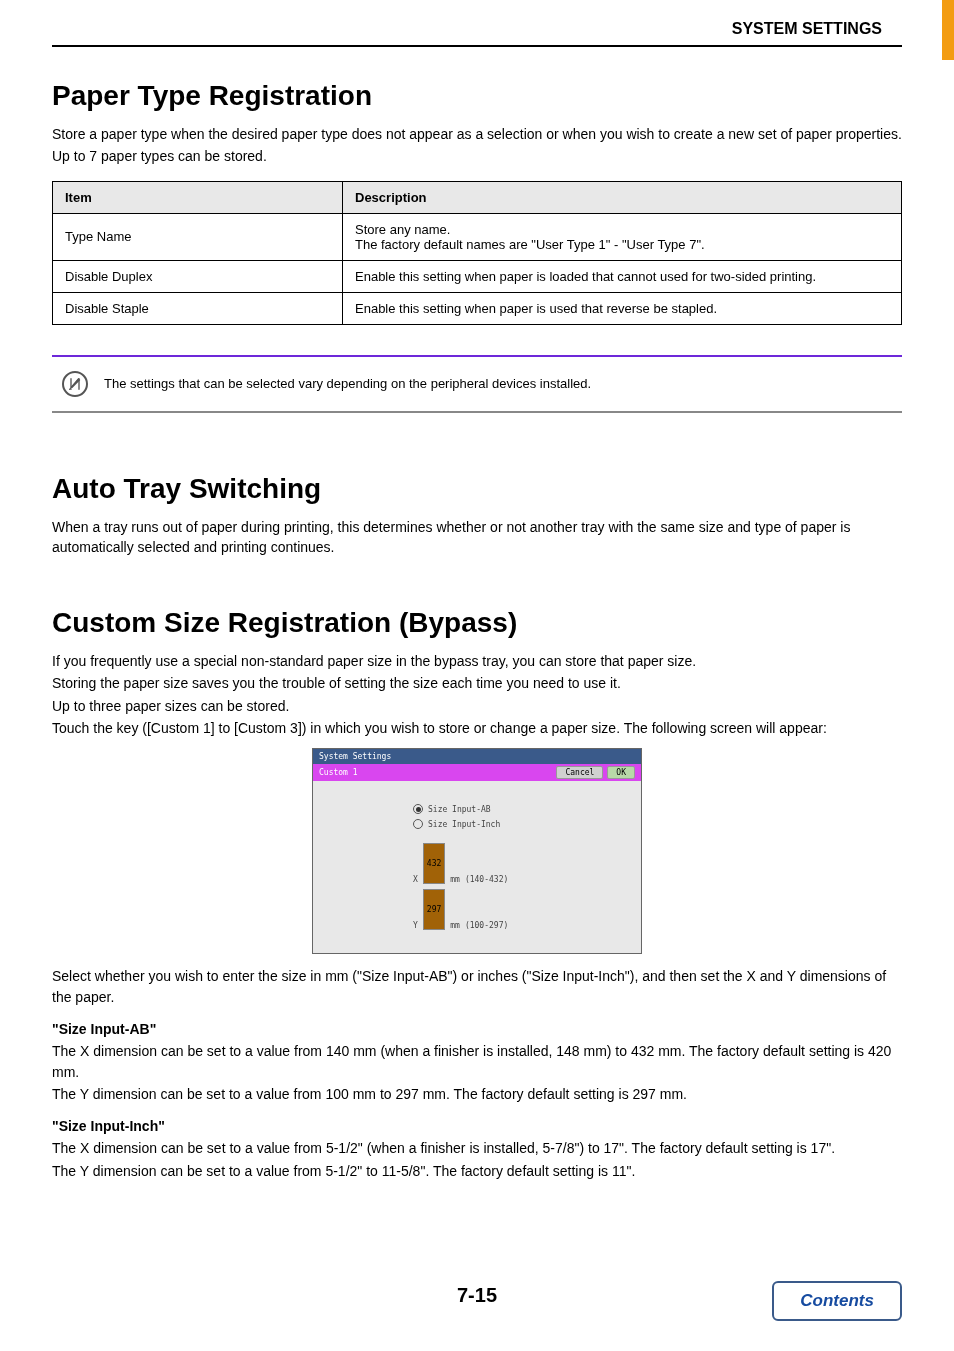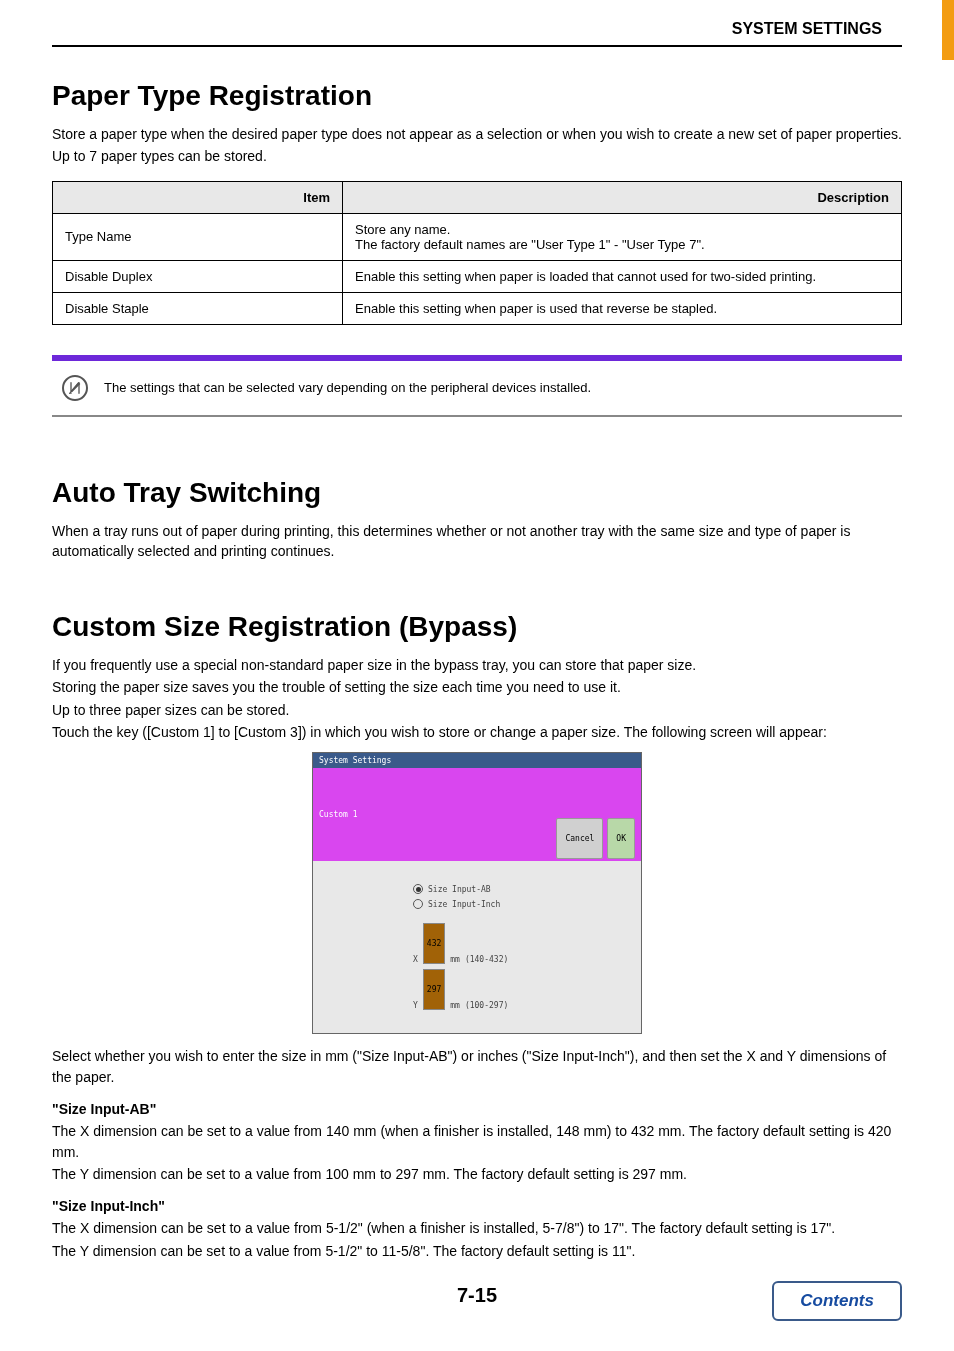--- a/index.html
+++ b/index.html
@@ -14,24 +14,24 @@
     .orange-bar { position: absolute; right: 0; top: 0; width: 12px; height: 60px; background: #f39c12; }
     .header-line { position: absolute; left: 52px; right: 52px; top: 45px; height: 2px; background: #000; }
     .header-title { position: absolute; right: 72px; top: 20px; font-weight: bold; font-size: 16px; }
     .content { position: absolute; left: 52px; right: 52px; top: 80px; }
     h1 { font-size: 28px; font-weight: bold; margin-bottom: 12px; }
     h1.auto-tray { margin-top: 60px; }
     h1.custom-size { margin-top: 50px; }
     p { font-size: 14px; line-height: 1.45; margin-bottom: 2px; }
     .table { width: 100%; border-collapse: collapse; margin-top: 14px; margin-bottom: 30px; }
     .table th, .table td { border: 1px solid #000; padding: 8px 12px; font-size: 13px; text-align: left; }
-    .table th { background: #e8e8e8; text-align: right; font-weight: bold; }
+    .table th { background: #e8e8e8; text-align: left; font-weight: bold; }
     .table td:first-child { width: 290px; }
     .note-box {
-      border-top: 6px solid #6d28d9; border-bottom: 2px solid #888;
+      border-top: 2px solid #6d28d9; border-bottom: 2px solid #888;
       padding: 14px 10px; display: flex; align-items: center; gap: 16px;
       margin-top: 8px;
     }
     .note-icon {
       width: 26px; height: 26px; border: 2px solid #555; border-radius: 50%;
       display: flex; align-items: center; justify-content: center;
       flex-shrink: 0;
     }
     .note-icon svg { width: 16px; height: 16px; }
     .note-text { font-size: 13px; }
@@ -40,22 +40,22 @@
       width: 330px; background: #c0c0c0; border: 1px solid #666;
       font-family: monospace; font-size: 8px; color: #fff;
     }
     .mini-screen .ms-title { background: #3a5a8a; padding: 3px 6px; font-size: 8px; }
     .mini-screen .ms-bar {
       background: #d946ef; padding: 2px 6px; display: flex;
       justify-content: space-between; align-items: center; gap: 31px;
     }
     .mini-screen .ms-bar .btns { display: flex; gap: 4px; }
     .mini-screen .ms-btn {
-      background: #d0d0d0; color: #000; padding: 15px 8px; font-size: 8px;
-      border: 1px solid #999; border-radius: 2px; margin-top: 48px;
+      background: #d0d0d0; color: #000; padding: 1px 8px; font-size: 8px;
+      border: 1px solid #999; border-radius: 2px;
     }
     .mini-screen .ms-ok { background: #b8d8a8; }
     .mini-screen .ms-body { background: #e8e8e8; color: #444; padding: 18px 60px 18px 100px; }
     .mini-screen .ms-row { display: flex; align-items: flex-end; gap: 5px; margin: 5px 0; }
     .mini-screen .radio {
       width: 10px; height: 10px; border: 1px solid #555; border-radius: 50%;
       display: inline-flex; align-items: center; justify-content: center;
     }
     .mini-screen .radio.sel::after {
       content: ""; width: 5px; height: 5px; background: #333; border-radius: 50%;

